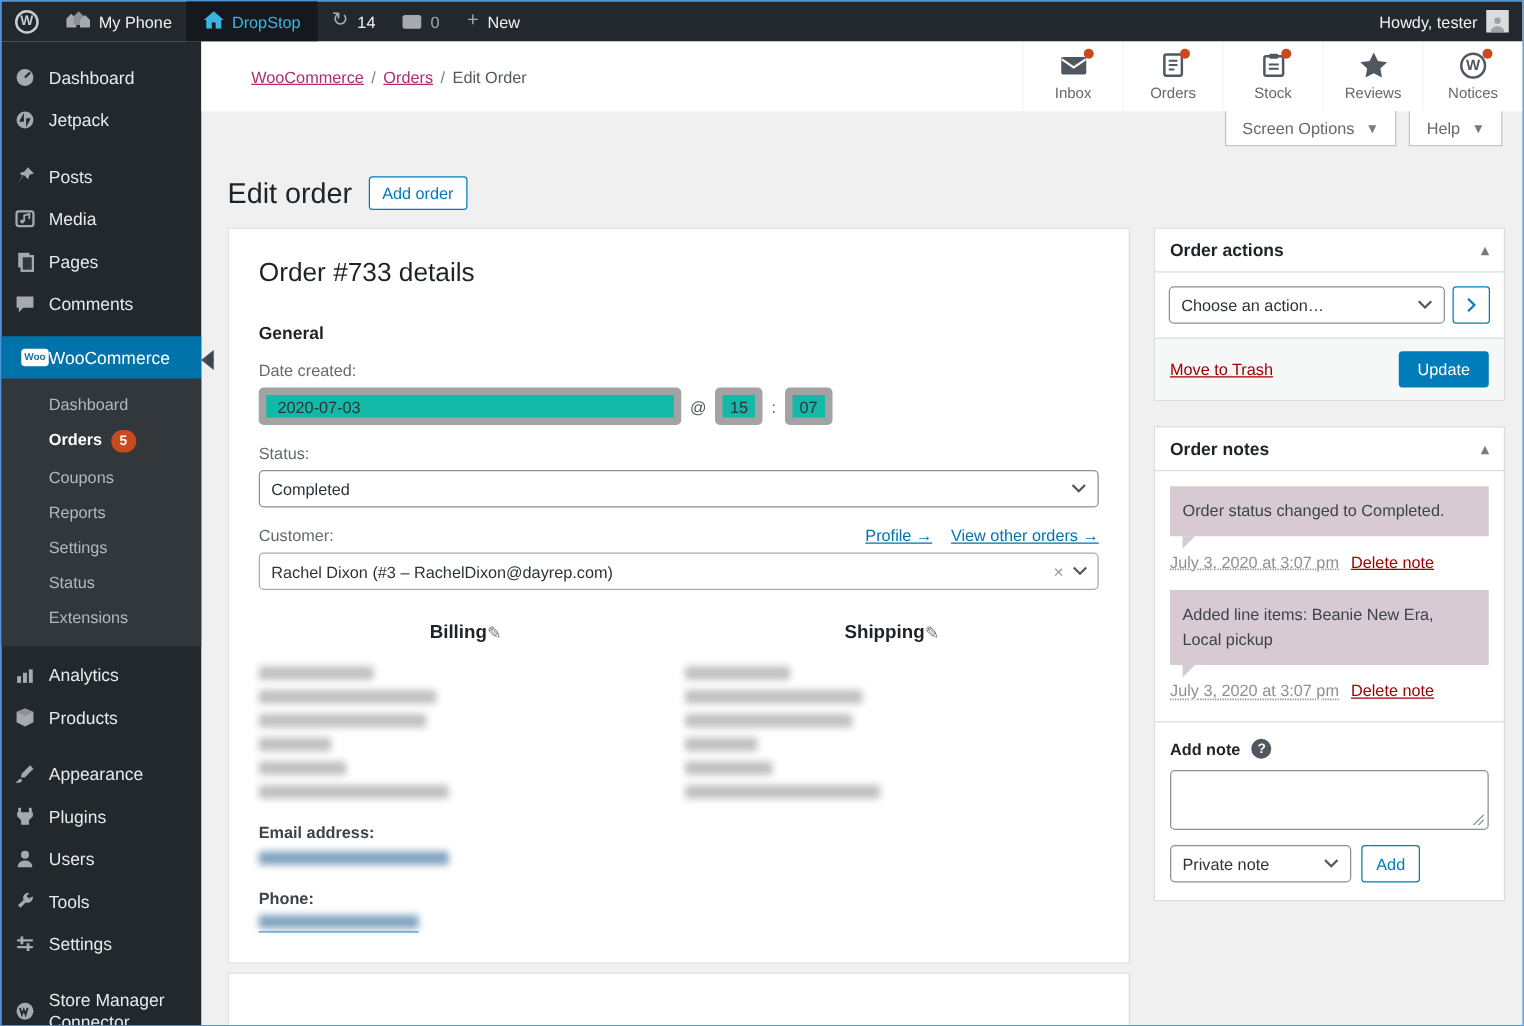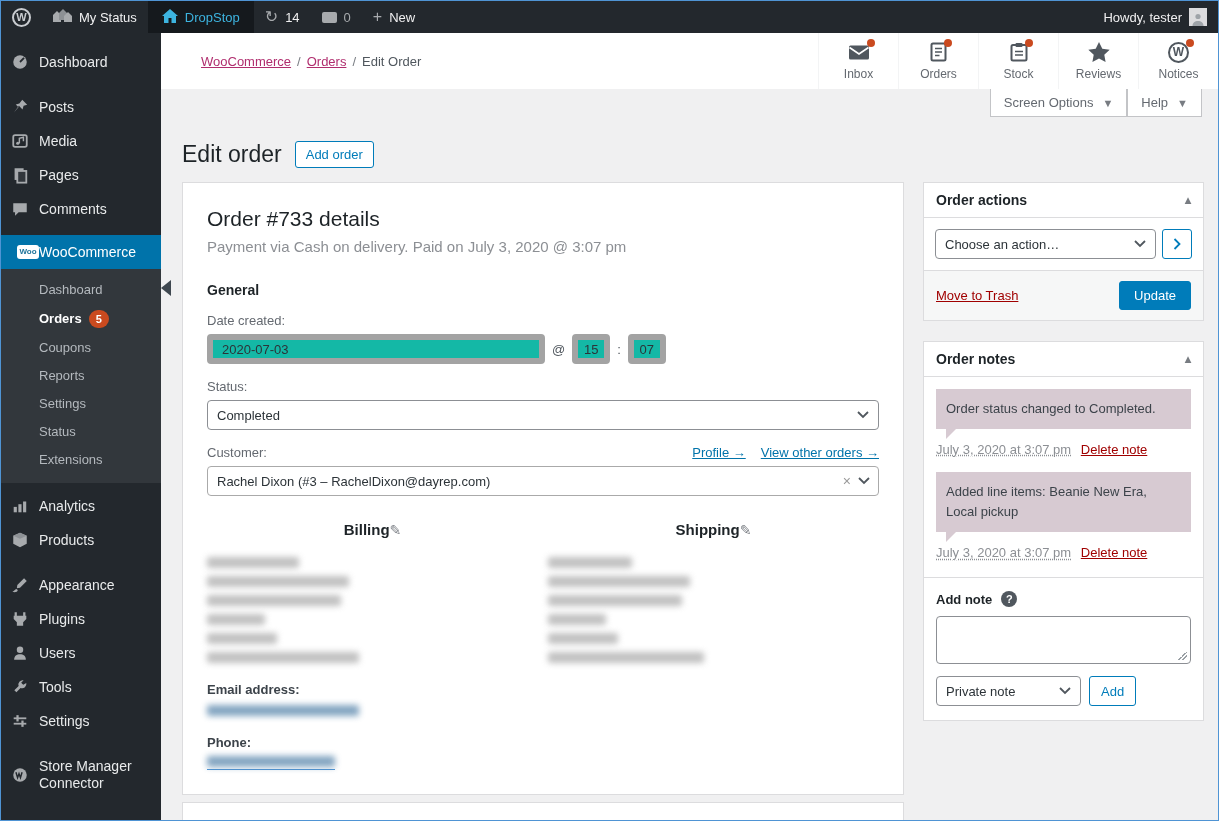--- a/index.html
+++ b/index.html
@@ -48,21 +48,21 @@
   .breadcrumb { color:#50575e; font-size:13px; }
   .breadcrumb a { color:#b02d6e; text-decoration:underline; }
   .breadcrumb .sep { color:#787c82; margin:0 6px; }
   .activity { margin-left:auto; display:flex; height:100%; }
   .activity-item { width:80px; display:flex; flex-direction:column; align-items:center; justify-content:center;
     gap:4px; color:#646970; font-size:12px; border-left:1px solid #f3f4f5; cursor:pointer; }
   .act-ico { position:relative; height:22px; display:flex; align-items:center; }
   .dot { position:absolute; top:-2px; right:-5px; width:8px; height:8px; border-radius:50%; background:#ca4a1f; }
   .wp-ring.dark { border-color:#50575e; color:#50575e; width:21px; height:21px; font-size:12px; }
 
-  .screen-links { position:absolute; top:56px; right:16px; display:flex; z-index:10; }
+  .screen-links { position:absolute; top:56px; right:16px; display:flex; gap:10px; z-index:10; }
   .meta-box { background:#fff; border:1px solid #c3c4c7; border-top:none; height:28px; padding:0 13px;
     display:flex; align-items:center; gap:9px; color:#646970; font-size:13px; cursor:pointer; }
   .dd-arrow { color:#787c82; font-size:11px; }
 
   .page-head { display:flex; align-items:center; gap:13px; margin:51px 0 0 21px; }
   h1 { font-size:23px; font-weight:normal; color:#1d2327; line-height:29px; }
   .add-order { border:1px solid #007cba; color:#007cba; background:#fff; border-radius:3px;
     padding:5px 10px; font-size:13px; text-decoration:none; }
 
   .cols { display:flex; gap:19px; align-items:flex-start; margin:13px 16px 0 21px; }
@@ -151,21 +151,21 @@
       <span class="wp-ring">W</span>
     </div>
     <div class="ab-item">
       <span>
         <svg width="19" height="14" viewBox="0 0 19 14">
             <path d="M0 6l4-4 4 4v7H0z" fill="#a7aaad"></path>
             <path d="M6 4l4-4 4 4v7h-8z" fill="#8d9195"></path>
             <path d="M11 7l4-4 4 4v6h-8z" fill="#a7aaad"></path>
           </svg>
       </span>
-      <span>My Status</span>
+      <span>My Phone</span>
     </div>
     <div class="ab-item site-tab">
       <span>
         <svg width="16" height="14" viewBox="0 0 16 14">
             <path d="M8 0l8 7h-2v7h-4.5V9h-3v5H2V7H0z" fill="#3db4e0"></path>
           </svg>
       </span>
       <span>DropStop</span>
     </div>
     <div class="ab-item">
@@ -196,20 +196,30 @@
   <div class="sidebar">
     <div style="height:12px"></div>
     <div class="menu-item">
       <span class="mi">
           <svg width="18" height="18" viewBox="0 0 20 20">
             <circle cx="10" cy="10" r="7.5" fill="#a7aaad"></circle>
             <line x1="10" y1="10" x2="14.5" y2="5.5" stroke="#23282d" stroke-width="2"></line>
           </svg>
         </span>
       <span>Dashboard</span>
+    </div>
+    <div class="menu-item">
+      <span class="mi">
+          <svg width="18" height="18" viewBox="0 0 20 20">
+            <circle cx="10" cy="10" r="7.5" fill="#a7aaad"></circle>
+            <path d="M9 3.5v8H4.8z" fill="#23282d"></path>
+            <path d="M11 16.5v-8h4.2z" fill="#23282d"></path>
+          </svg>
+        </span>
+      <span>Jetpack</span>
     </div>
     <div class="gap-s"></div>
     <div class="menu-item">
       <span class="mi">
           <svg width="18" height="18" viewBox="0 0 20 20">
             <path d="M12.5 2l5.5 5.5-4 1.2-1.2 4-4-4L3 16.5l5.3-6.3-3-3 4-1.2z" fill="#a7aaad"></path>
           </svg>
         </span>
       <span>Posts</span>
     </div>
@@ -406,21 +416,20 @@
     <div class="page-head">
       <h1>Edit order</h1>
       <a class="add-order">Add order</a>
     </div>
 
     <div class="cols">
 
       <div class="main-col">
         <div class="panel order-panel">
           <h2 class="order-title">Order #733 details</h2>
-          <p class="payment">Payment via Cash on delivery. Paid on July 3, 2020 @ 3:07 pm</p>
 
           <h3 class="sec-head">General</h3>
 
           <label class="f-label">Date created:</label>
           <div class="date-row">
             <div class="tbox date-input">2020-07-03</div>
             <span>@</span>
             <div class="tbox time-input">15</div>
             <span>:</span>
             <div class="tbox time-input">07</div>

